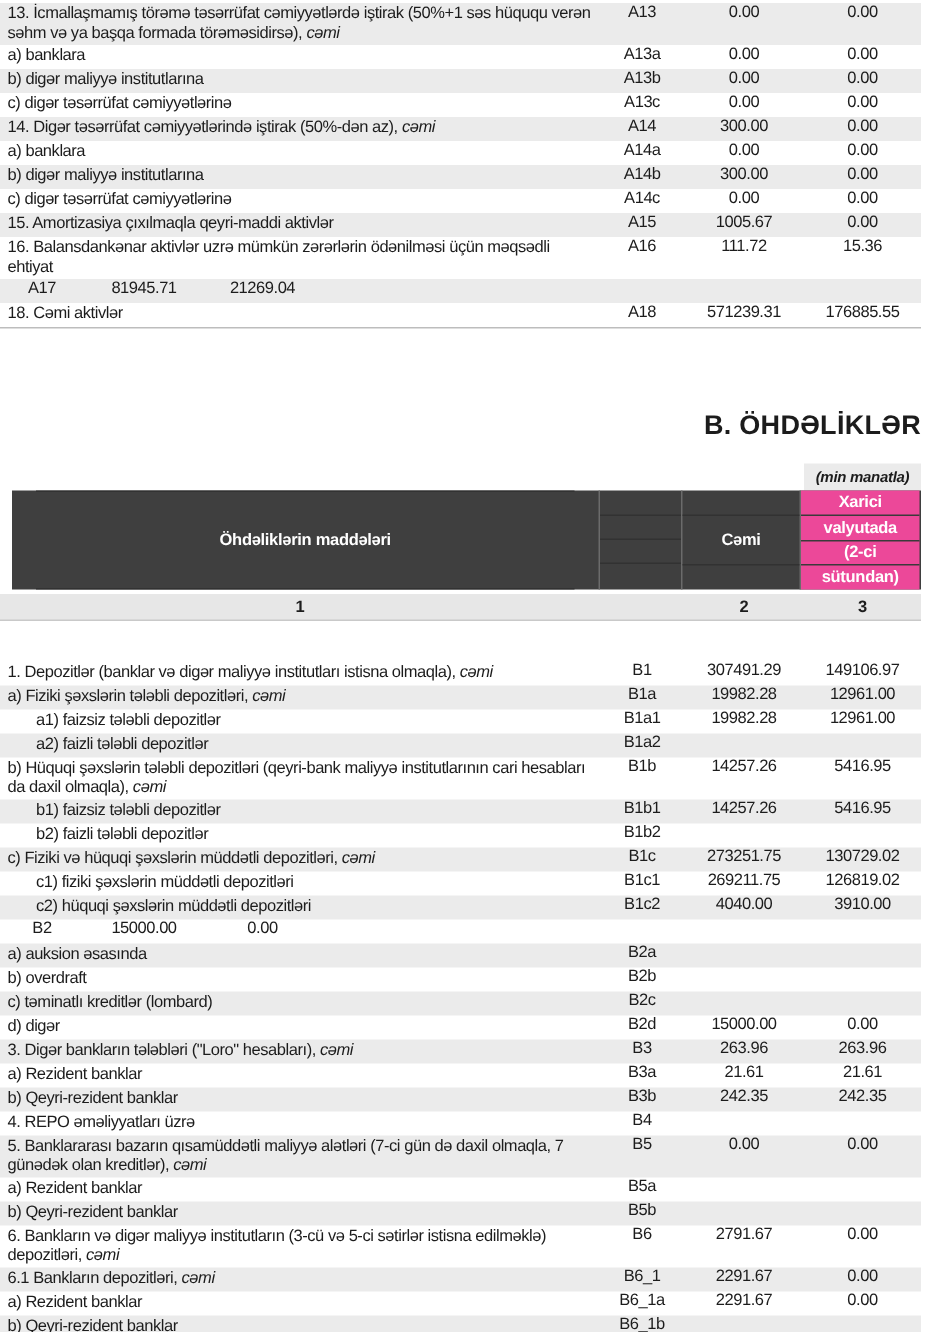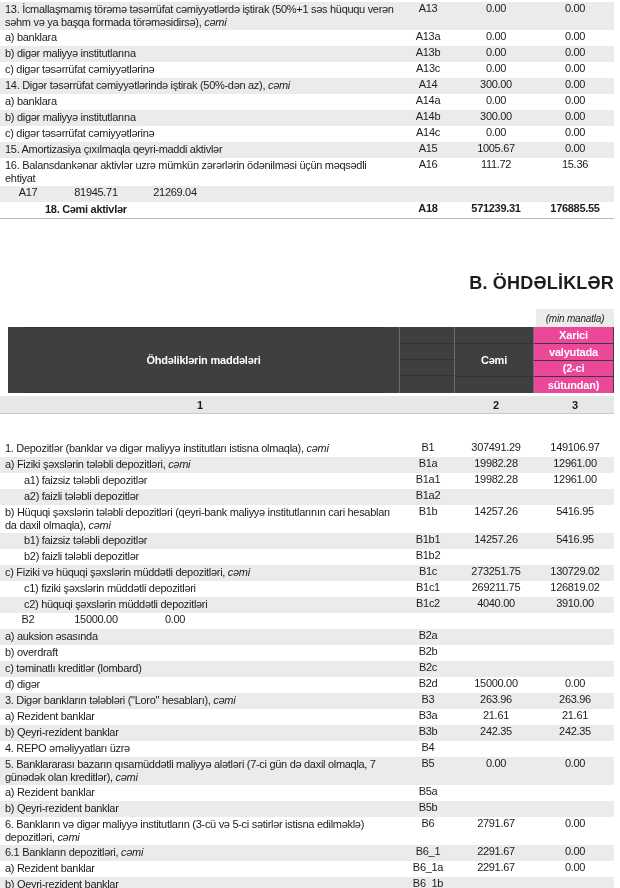--- a/index.html
+++ b/index.html
@@ -6,38 +6,38 @@
   body{width:620px;font-family:"Liberation Sans",sans-serif;color:#1c1c1c;
        -webkit-font-smoothing:antialiased;}
   *{box-sizing:border-box;}
   .page{position:relative;width:620px;}
 
   
   .tbl{width:614px;}
   .row{display:flex;align-items:flex-start;min-height:16px;}
   .row.tall{min-height:28px;}
   .row.shade{background:#ebebeb;}
-  .row.b{font-weight:bold;padding-left:40px;}
+  .row.b{font-weight:normal;}
   .lbl{flex:1 1 auto;width:400px;font-size:11px;letter-spacing:-0.3px;
        line-height:13px;padding:1px 6px 1px 5px;}
   .row.ind1 .lbl{}
   .row.ind2 .lbl{padding-left:24px;}
   .it{font-style:italic;}
   .code{width:56px;flex:0 0 56px;font-size:11px;letter-spacing:-0.3px;text-align:center;}
   .val{width:80px;flex:0 0 80px;font-size:11px;letter-spacing:-0.3px;text-align:center;}
   .val:last-child{flex:0 0 78px;width:78px;}
   .tbl-a{margin-top:2px;border-bottom:1px solid #bdbdbd;}
   .tbl-b{border-bottom:1px solid #cfcfcf;margin-top:27px;}
 
   
   .bheading{width:614px;margin:54px 0 15px 0;text-align:right;
             font-size:18px;font-weight:bold;letter-spacing:.2px;}
   .unitnote{margin-left:536px;width:78px;height:18px;background:#ebebeb;
             font-size:10px;font-style:italic;letter-spacing:-0.2px;
-            display:flex;align-items:center;justify-content:center;}
+            display:flex;align-items:center;justify-content:center;font-weight:bold;}
 
   
   .bhead{display:flex;margin-left:8px;width:606px;height:66px;background:#3f3f3f;
          color:#fff;font-size:11px;font-weight:bold;letter-spacing:-0.2px;}
   .bh-label{width:392px;flex:0 0 392px;display:flex;flex-direction:row;
             border-right:1px solid #6b6b6b;}
   .bh-code{width:55px;flex:0 0 55px;display:flex;flex-direction:column;
            border-right:1px solid #6b6b6b;}
   .bh-total{width:79px;flex:0 0 79px;display:flex;flex-direction:column;
             border-right:1px solid #6b6b6b;}

